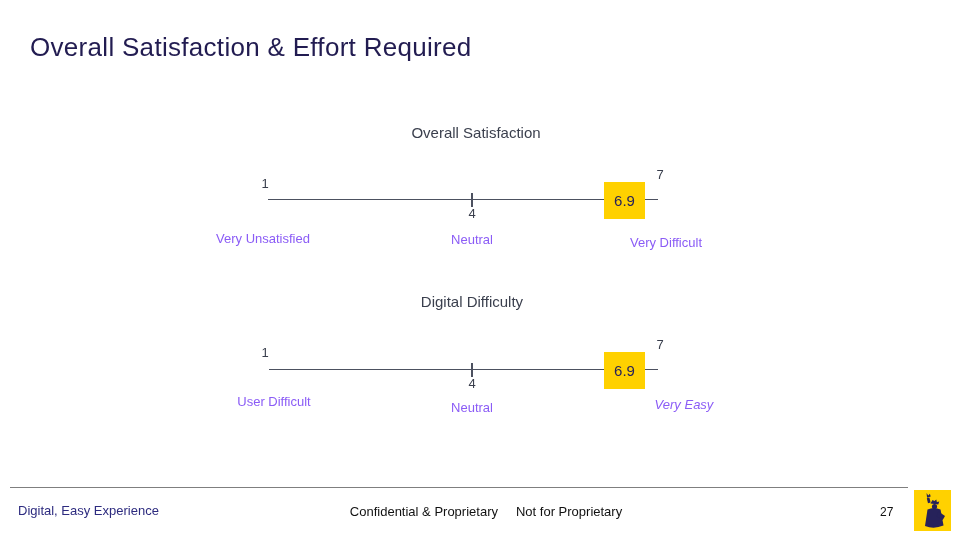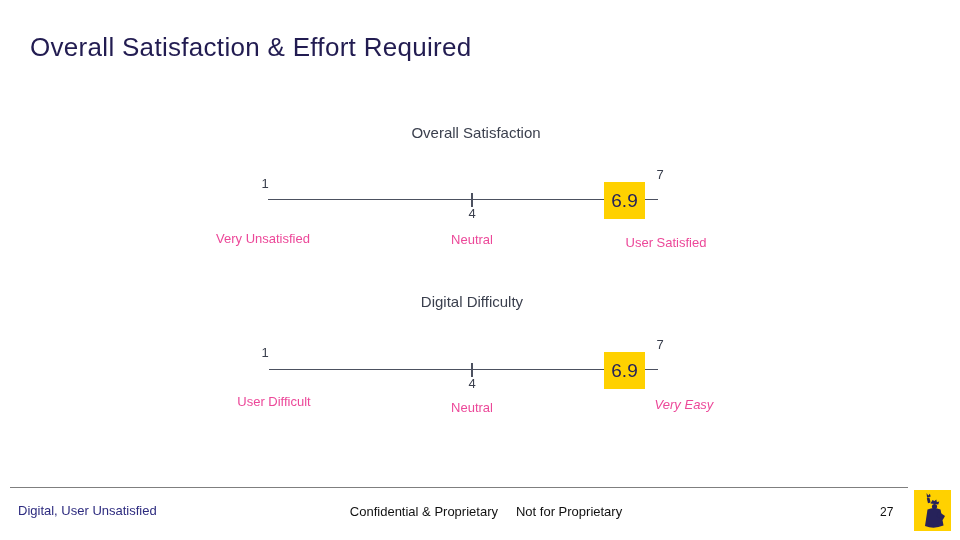--- a/index.html
+++ b/index.html
@@ -41,32 +41,32 @@
     background: #4c5160;
   }
   .tick-label {
     font-size: 13px;
     color: #3a3f4d;
     text-align: center;
     width: 20px;
   }
   .end-label {
     font-size: 13px;
-    color: #ec4899;
+    color: #8b5cf6;
     text-align: center;
     width: 200px;
     white-space: nowrap;
   }
   .value-box {
     width: 41px; height: 37px;
     background: #ffd100;
     display: flex;
     align-items: center;
     justify-content: center;
-    font-size: 19px;
+    font-size: 15px;
     color: #26225a;
     z-index: 2;
   }
 
   .footer-rule {
     left: 10px; top: 487px;
     width: 898px; height: 0;
     border-top: 1.5px solid #7f7f7f;
   }
   .footer-left {
@@ -109,42 +109,42 @@
     <div class="abs tick-label" style="left:650px; top:167px;">7</div>
 
     <div class="abs scale-line" style="left:268px; top:199px; width:390px;"></div>
     <div class="abs scale-tick" style="left:471px; top:193px;"></div>
     <div class="abs tick-label" style="left:462px; top:206px;">4</div>
 
     <div class="abs value-box" style="left:604px; top:182px;">6.9</div>
 
     <div class="abs end-label" style="left:163px; top:231px;">Very Unsatisfied</div>
     <div class="abs end-label" style="left:372px; top:232px;">Neutral</div>
-    <div class="abs end-label" style="left:566px; top:235px;">User Satisfied</div>
+    <div class="abs end-label" style="left:566px; top:235px;">Very Difficult</div>
   </div>
 
   <div>
     <div class="abs chart-title" style="top:293px; left:192px;">Digital Difficulty</div>
 
     <div class="abs tick-label" style="left:255px; top:345px;">1</div>
     <div class="abs tick-label" style="left:650px; top:337px;">7</div>
 
     <div class="abs scale-line" style="left:269px; top:369px; width:389px;"></div>
     <div class="abs scale-tick" style="left:471px; top:363px;"></div>
     <div class="abs tick-label" style="left:462px; top:376px;">4</div>
 
     <div class="abs value-box" style="left:604px; top:352px;">6.9</div>
 
     <div class="abs end-label" style="left:174px; top:394px;">User Difficult</div>
     <div class="abs end-label" style="left:372px; top:400px;">Neutral</div>
     <div class="abs end-label" style="left:584px; top:397px;font-style:italic;">Very Easy</div>
   </div>
 
   <div class="abs footer-rule"></div>
-  <div class="abs footer-left">Digital, User Unsatisfied</div>
+  <div class="abs footer-left">Digital, Easy Experience</div>
   <div class="abs footer-center">
     <span>Confidential &amp; Proprietary</span><span class="sep"></span><span>Not for Proprietary</span>
   </div>
   <div class="abs footer-page">27</div>
   <div class="abs footer-logo">
     <svg width="37" height="41" viewBox="0 0 37 41" xmlns="http://www.w3.org/2000/svg">
       <rect width="37" height="41" fill="#ffd100"></rect>
       <g fill="#26225a">
         <path d="M12.5 3 l1.8 2.6 1.6-1.8 .8 2.6 -3.6 1.4 z"></path>
         <path d="M12.8 8.2 l2.6-.6 1.2 5 -2.6 .7 z"></path>

